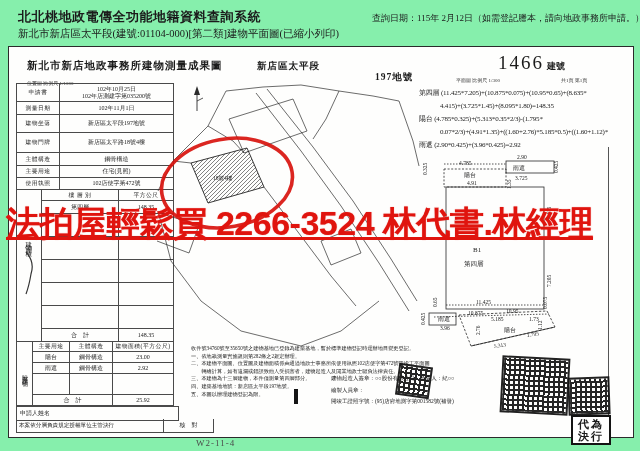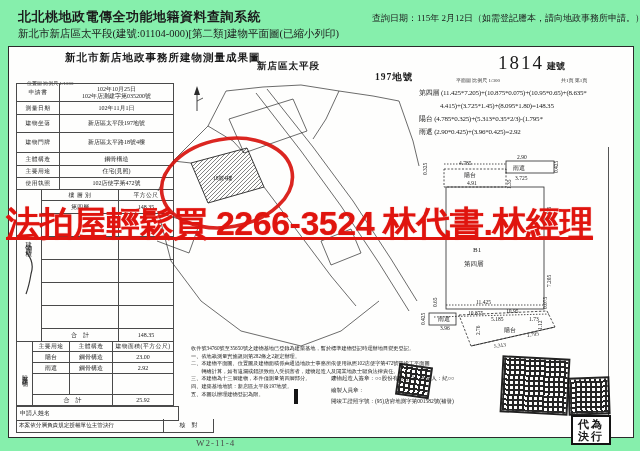--- a/index.html
+++ b/index.html
@@ -52,24 +52,24 @@
 <body>
 
 <div id="root">
 
   <div class="abs sys-title nw" style="left:18px;top:8px;">北北桃地政電傳全功能地籍資料查詢系統</div>
   <div class="abs qdate nw" style="left:372px;top:12px;">查詢日期：115年 2月12日（如需登記謄本，請向地政事務所申請。）</div>
   <div class="abs subline nw" style="left:18px;top:27px;">新北市新店區太平段(建號:01104-000)[第二類]建物平面圖(已縮小列印)</div>
 
   <div id="frame">
 
-    <div class="abs doc-title nw" style="left:18px;top:4px;margin-left:38px;">新北市新店地政事務所建物測量成果圖</div>
+    <div class="abs doc-title nw" style="left:18px;top:12px;">新北市新店地政事務所建物測量成果圖</div>
     <div class="abs sec nw" style="left:248px;top:13px;">新店區太平段</div>
     <div class="abs sec nw" style="left:366px;top:24px;">197地號</div>
-    <div class="abs bno nw" style="left:489px;top:5px;">1814</div>
+    <div class="abs bno nw" style="left:489px;top:5px;">1466</div>
     <div class="abs bno-u nw" style="left:538px;top:13px;">建號</div>
     <div class="abs tiny nw" style="left:18px;top:33px;">位置圖 比例尺 1/1000</div>
     <div class="abs tiny nw" style="left:447px;top:30px;">平面圖 比例尺 1/300</div>
     <div class="abs tiny nw" style="left:552px;top:30px;">共1頁 第1頁</div>
 
     <div class="abs" style="left:599px;top:100px;width:1px;height:289px;background:#555;"></div>
 
     <table class="abs" style="left:7px;top:36px;width:158px;">
       <tbody>
           <tr style="height:18px">
@@ -217,20 +217,21 @@
       </g>
       <polygon points="35,84 91,69 108,108 52,124" fill="url(#hatch)" stroke="#222" stroke-width="0.9"></polygon>
       <text x="57" y="101" font-size="5.5">18號4樓</text>
       <ellipse cx="71" cy="104" rx="66" ry="44" fill="none" stroke="#d8140e" stroke-width="3.6" transform="rotate(-10 71 104)" opacity="0.92"></ellipse>
     </svg>
 
     <div class="abs formula" style="left:410px;top:40px;width:213px;">
       <div>第四層 (11.425*7.205)+(10.875*0.075)+(10.95*0.65)+(8.635*</div>
       <div class="ind">4.415)+(3.725*1.45)+(8.095*1.80)=148.35</div>
       <div>陽台 (4.785*0.325)+(5.313*0.35*2/3)-(1.795*</div>
+      <div class="ind">0.07*2/3)+(4.91*1.35)+((1.60+2.76)*5.185*0.5)+((1.60+1.12)*</div>
       <div>雨遮 (2.90*0.425)+(3.96*0.425)=2.92</div>
     </div>
 
     <svg class="abs" style="left:405px;top:102px;" width="228" height="212" viewBox="0 0 228 212">
       <g stroke="#2a2a2a" stroke-width="0.8" fill="none">
         <rect x="30" y="20" width="62" height="18" stroke-dasharray="2,1.6"></rect>
         <rect x="92" y="12" width="48" height="12"></rect>
         <rect x="32" y="38" width="98" height="122"></rect>
         <rect x="15" y="164" width="27" height="12"></rect>
         <polygon points="45,166 133,162 141,178 57,197" stroke-dasharray="2.4,1.6"></polygon>

